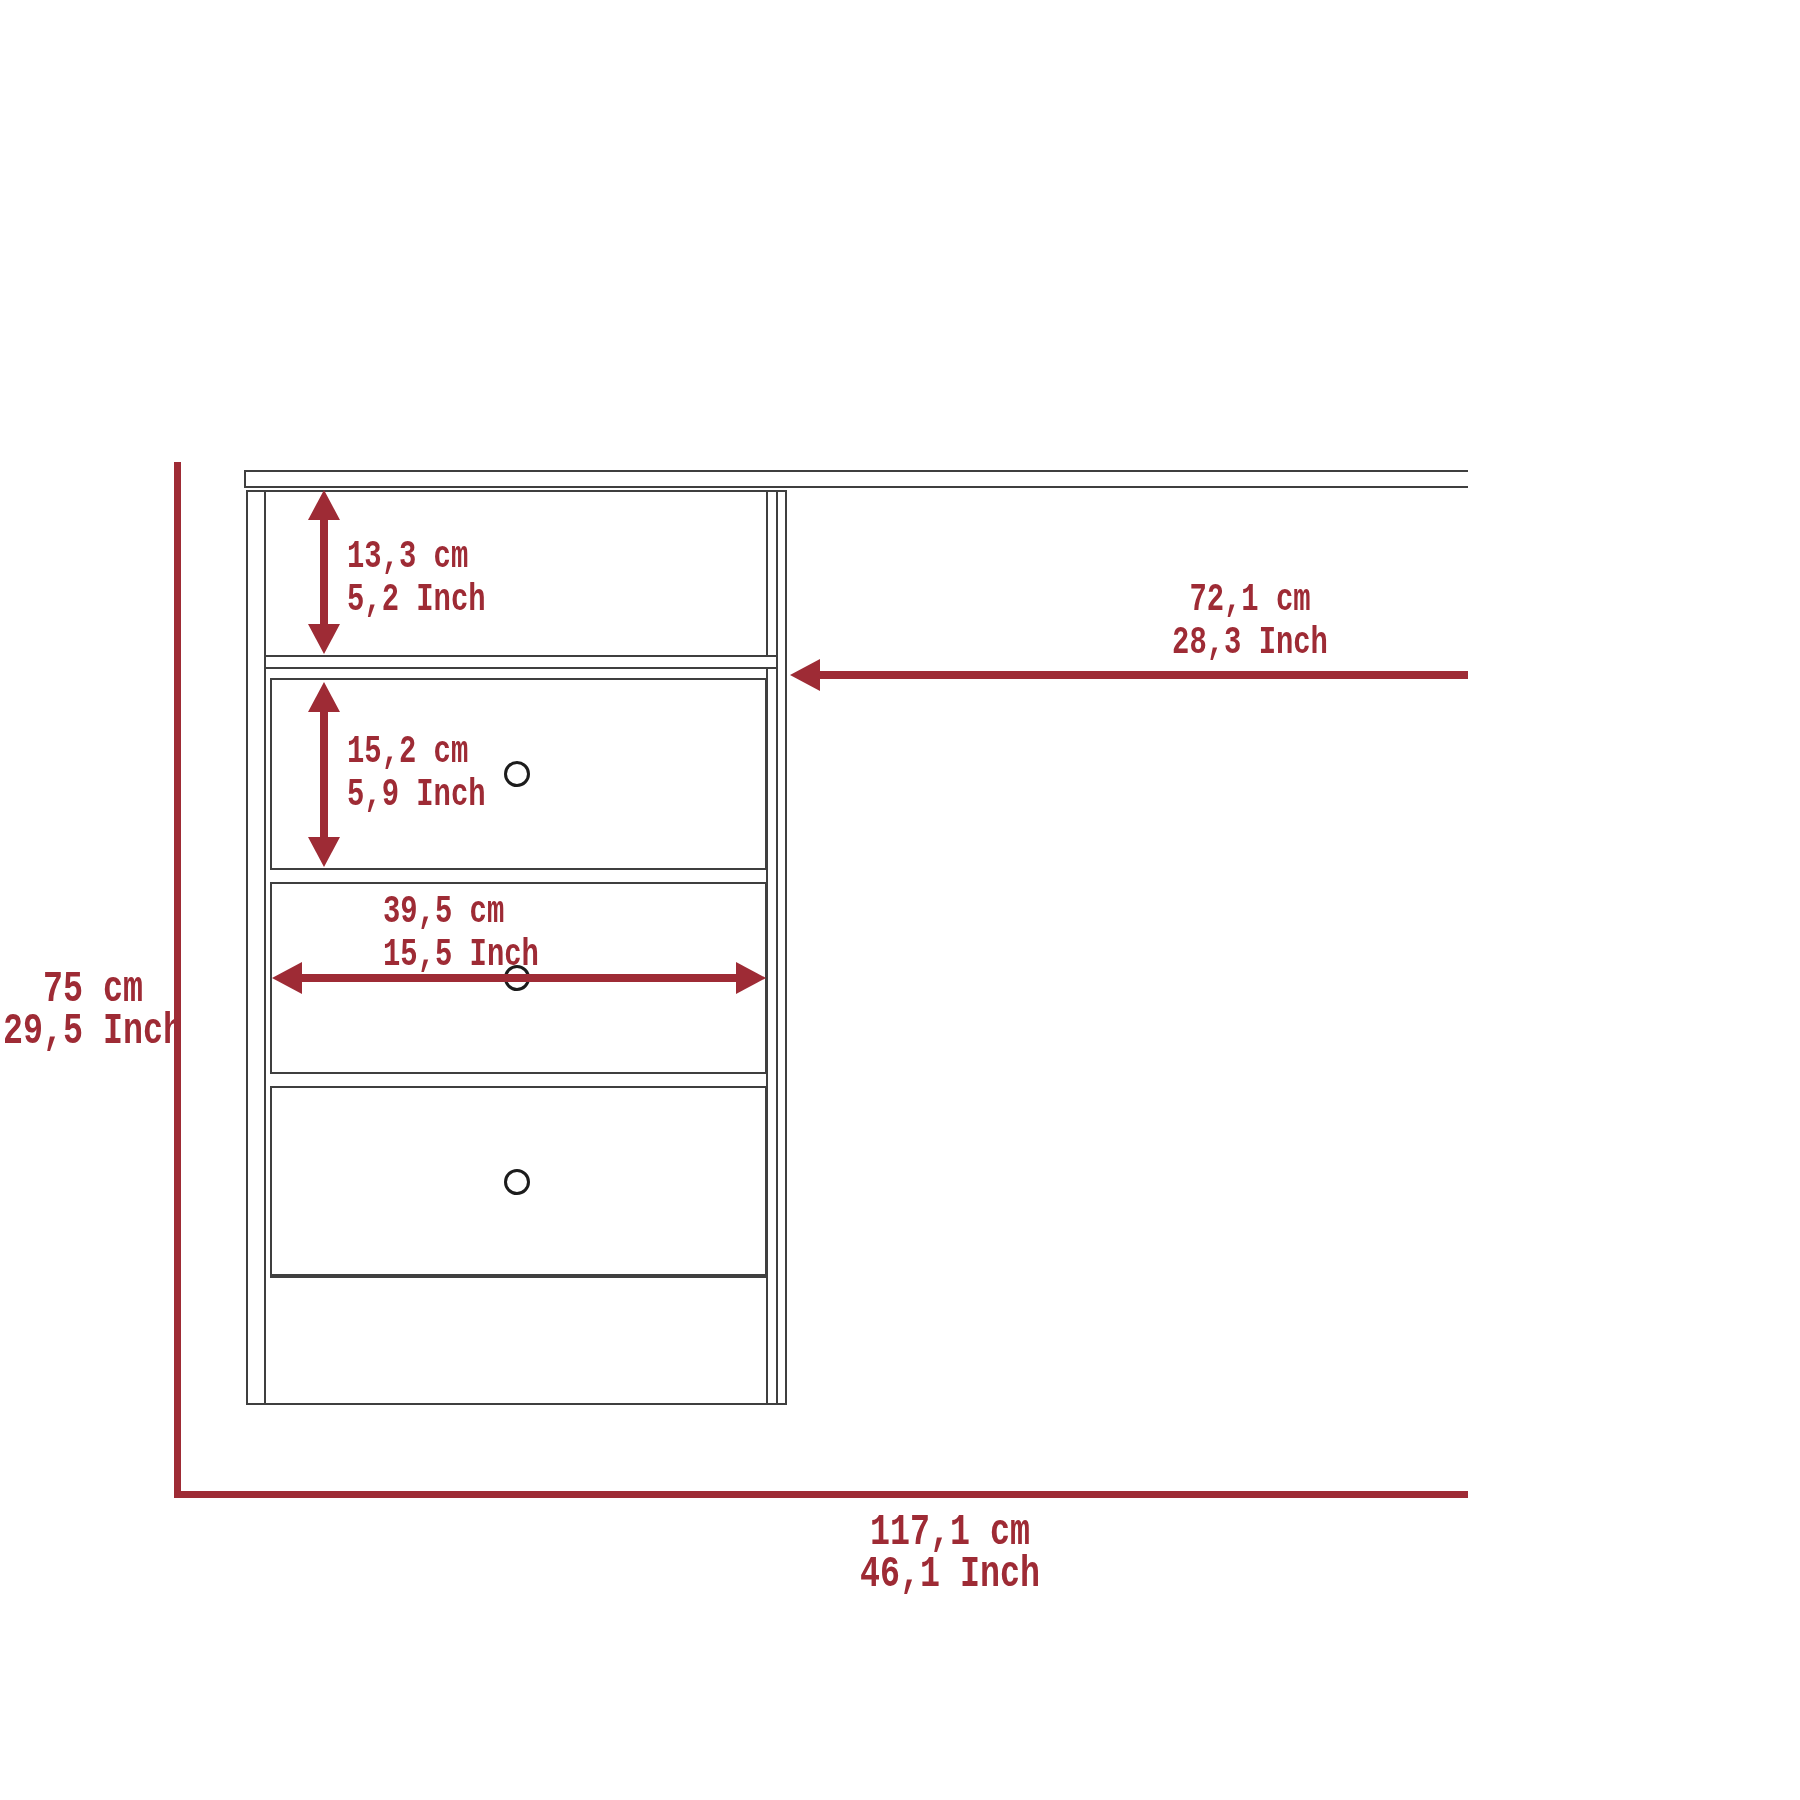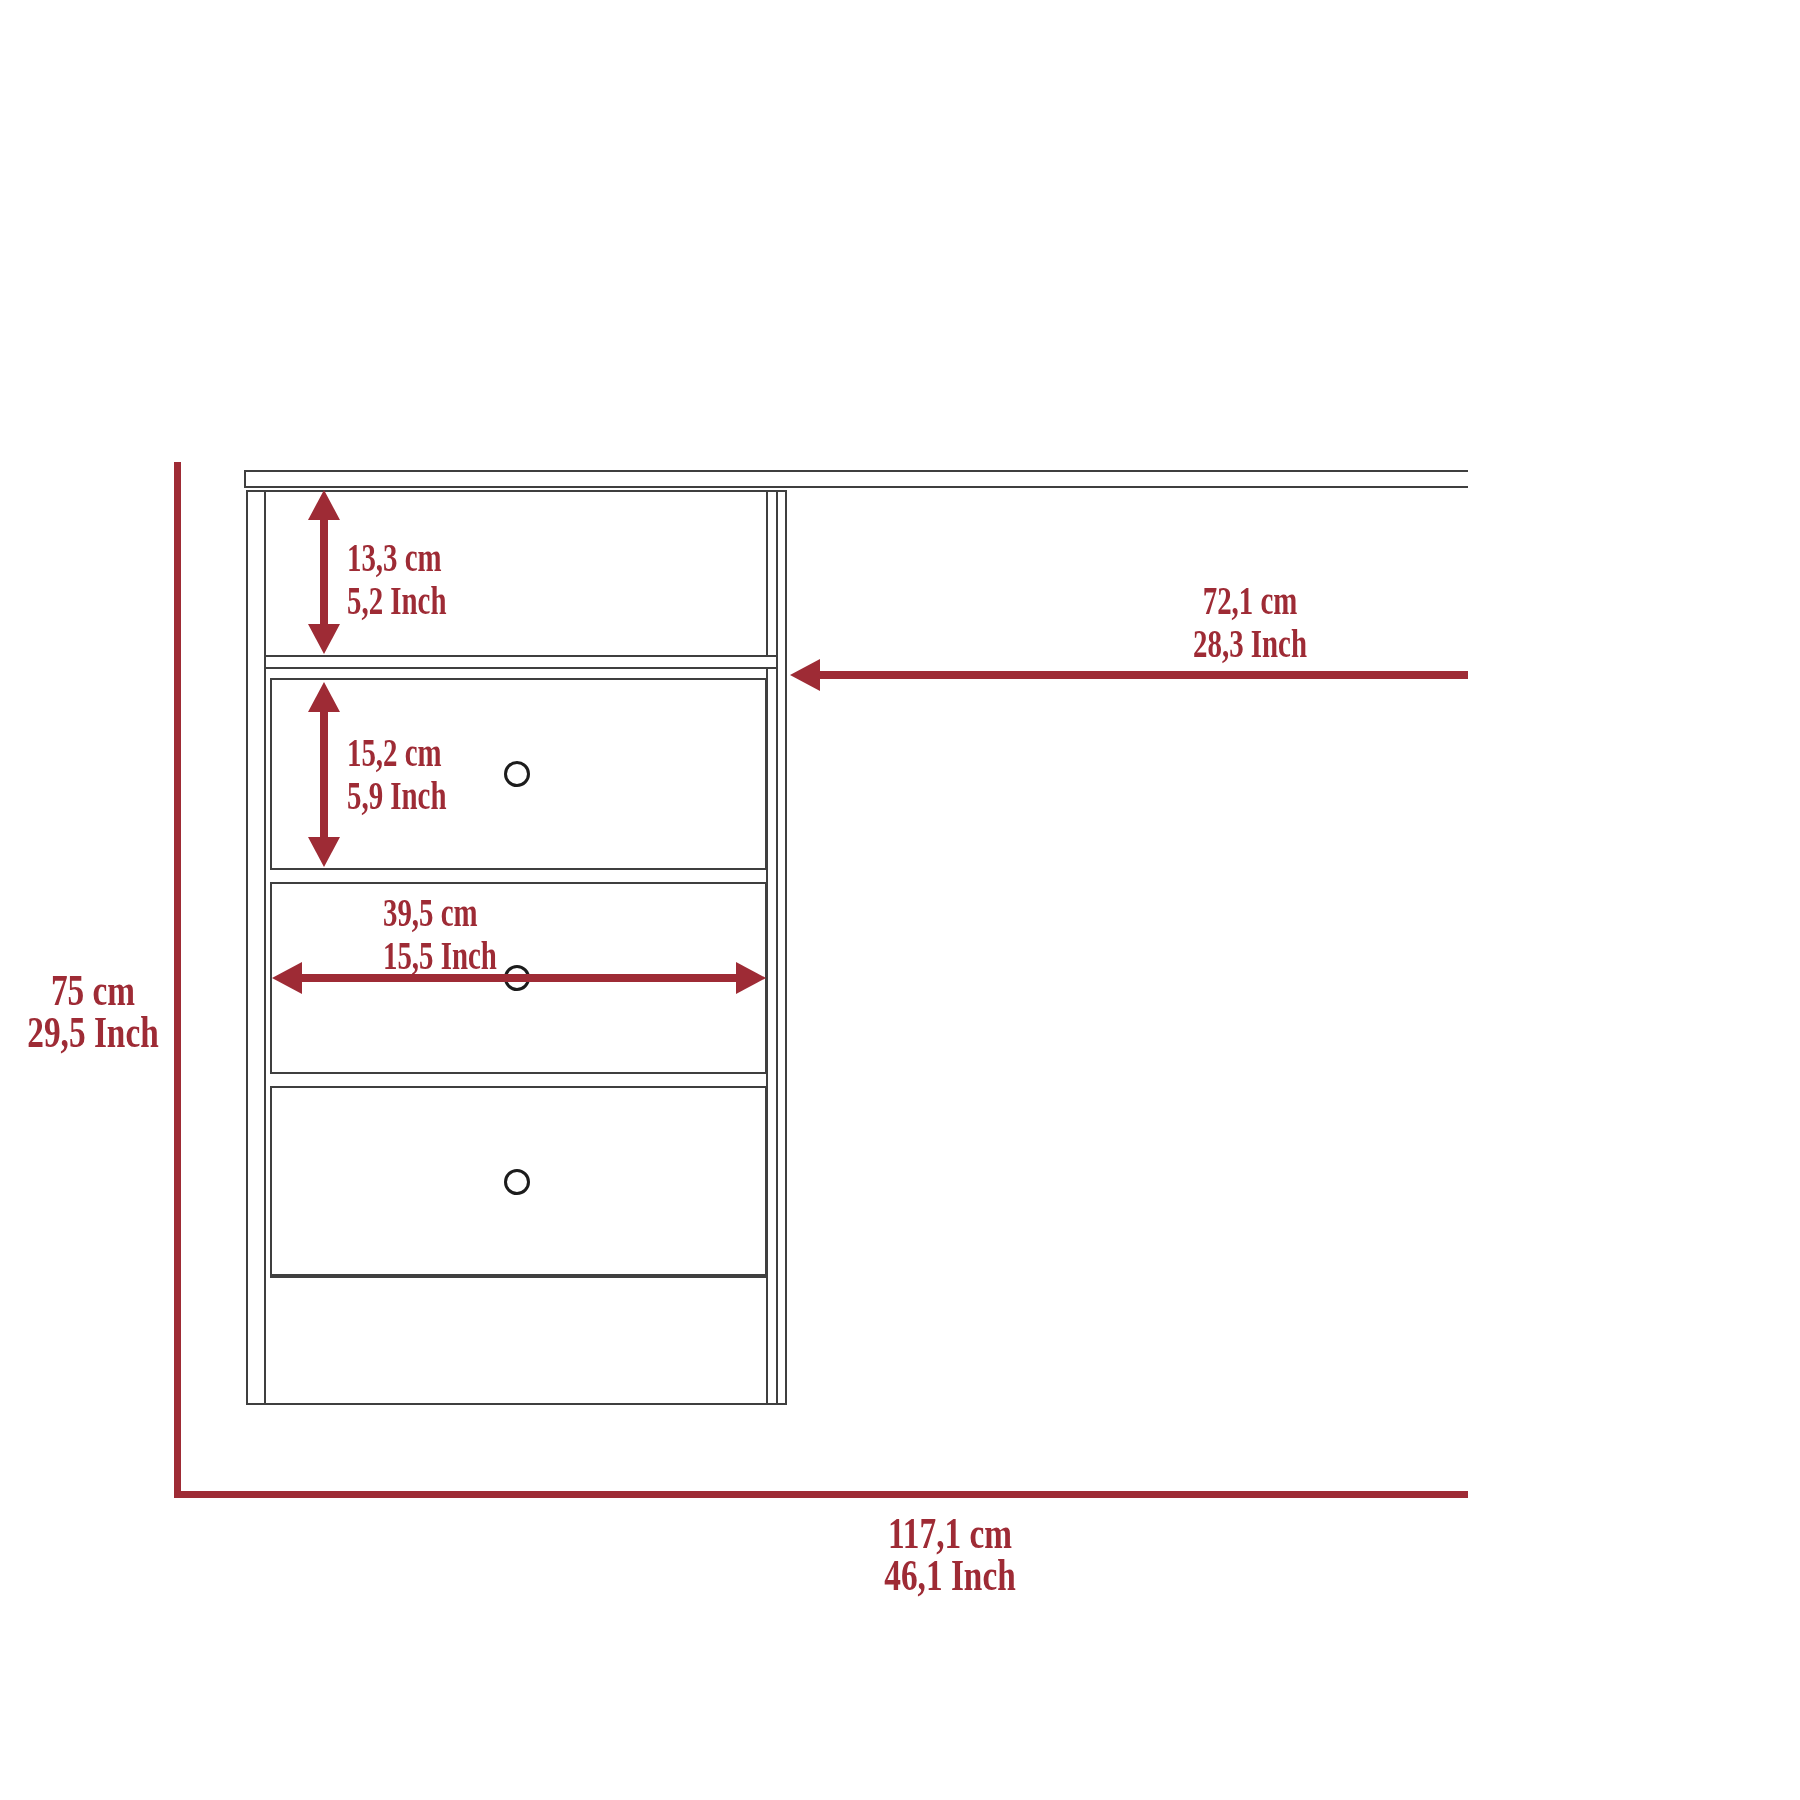--- a/index.html
+++ b/index.html
@@ -4,21 +4,21 @@
 <style>
   :root{
     --accent:#9E2B35;
     --line:#3F3F3F;
     --knob:#1C1C1C;
     --bg:#FFFFFF;
   }
   html,body{margin:0;padding:0;background:var(--bg);}
   #canvas{
     position:relative;width:1468px;height:1800px;background:var(--bg);
-    overflow:hidden;font-family:Liberation Serif, serif;
+    overflow:hidden;font-family:Liberation Mono, monospace;
   }
   .part{position:absolute;box-sizing:border-box;background:var(--bg);border:2px solid var(--line);}
   .vline{position:absolute;width:2px;background:var(--line);}
   .hslab{position:absolute;box-sizing:border-box;border-top:2px solid var(--line);border-bottom:2px solid var(--line);background:var(--bg);}
   .knob{position:absolute;width:26px;height:26px;border:3px solid var(--knob);border-radius:50%;box-sizing:border-box;background:var(--bg);}
 
   
   .dimv{position:absolute;width:32px;}
   .dimv .shaft{position:absolute;left:12px;width:8px;top:24px;bottom:24px;background:var(--accent);}
   .dimv .head-up{position:absolute;top:0;left:0;width:0;height:0;

